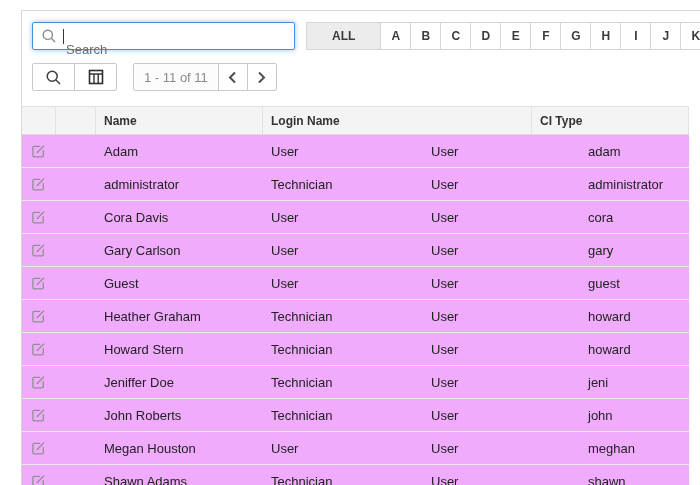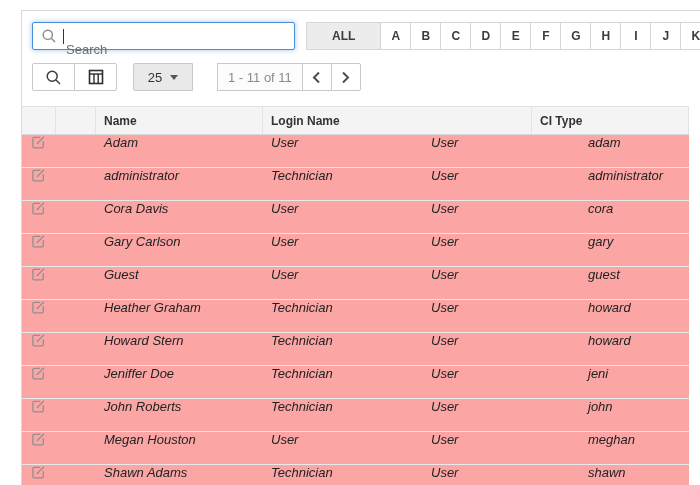--- a/index.html
+++ b/index.html
@@ -38,21 +38,21 @@
   .tri-down { width: 0; height: 0; border-left: 4px solid transparent; border-right: 4px solid transparent;
     border-top: 5px solid #555; margin-left: 8px; }
   .seg-pager { padding: 0 10px; font-size: 13px; color: #8a8a8a; background: #fcfcfc; margin-left: 24px; }
   .nav-btn { width: 30px; cursor: pointer; }
 
   
   .grid { margin-top: 15px; width: 667px; font-size: 13px; color: #222; }
   .thead { display: flex; height: 29px; background: #f4f4f4; border-top: 1px solid #e2e2e2;
     border-bottom: 1px solid #dadada; align-items: flex-start; font-weight: bold; font-size: 12px; color: #333; }
   .thead .cell { border-right: 1px solid #e3e3e3; height: 100%; display: flex; align-items: center; }
-  .trow { display: flex; height: 33px; border-bottom: 1px solid #e9e9e9; background: #fca5a5; font-style: italic; }
+  .trow { display: flex; height: 33px; align-items: center; border-bottom: 1px solid #e9e9e9; background: #f0abfc; }
   .cell { padding-left: 8px; overflow: hidden; white-space: nowrap; }
   .c0 { width: 34px; flex: none; padding-left: 9px; }
   .c1 { width: 40px; flex: none; }
   .c2 { width: 167px; flex: none; }
   .c3 { width: 160px; flex: none; }
   .c4 { width: 157px; flex: none; }
   .c5 { flex: 1; }
   .edit-btn { background: none; border: none; cursor: pointer; padding: 0; display: flex; align-items: center; }
 </style>
 </head>
@@ -98,24 +98,20 @@
         <svg width="16" height="16" viewBox="0 0 16 16">
           <rect x="1.5" y="1.5" width="13" height="13" fill="none" stroke="#2e2e2e" stroke-width="1.6"></rect>
           <line x1="1.5" y1="5" x2="14.5" y2="5" stroke="#2e2e2e" stroke-width="1.4"></line>
           <line x1="6" y1="5" x2="6" y2="14.5" stroke="#2e2e2e" stroke-width="1.4"></line>
           <line x1="10.2" y1="5" x2="10.2" y2="14.5" stroke="#2e2e2e" stroke-width="1.4"></line>
         </svg>
       </button>
     </div>
 
     <div class="btn-group group2">
-      <div class="tb-seg seg-pagesize">
-        <span>25</span>
-        <span class="tri-down"></span>
-      </div>
       <div class="tb-seg seg-pager">
         <span>1 - 11 of 11</span>
       </div>
       <button class="tb-btn nav-btn">
         <svg width="9" height="13" viewBox="0 0 9 13">
           <polyline points="7,1.5 2,6.5 7,11.5" fill="none" stroke="#4d4d4d" stroke-width="2"></polyline>
         </svg>
       </button>
       <button class="tb-btn nav-btn">
         <svg width="9" height="13" viewBox="0 0 9 13">

